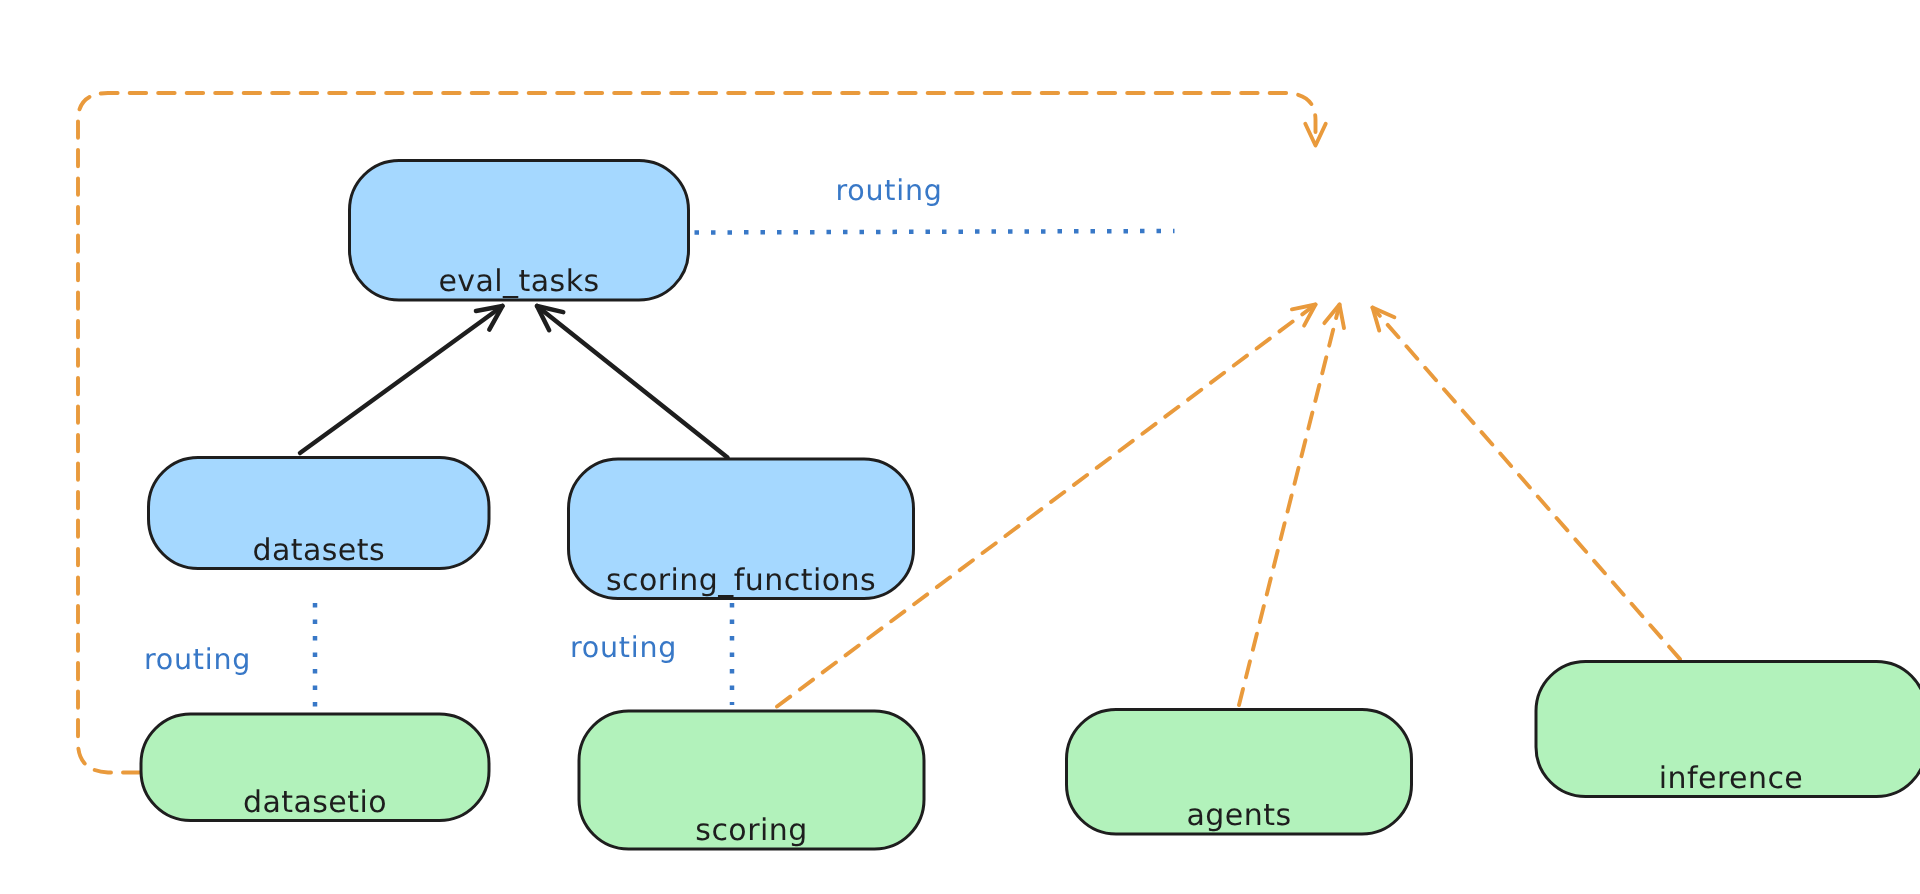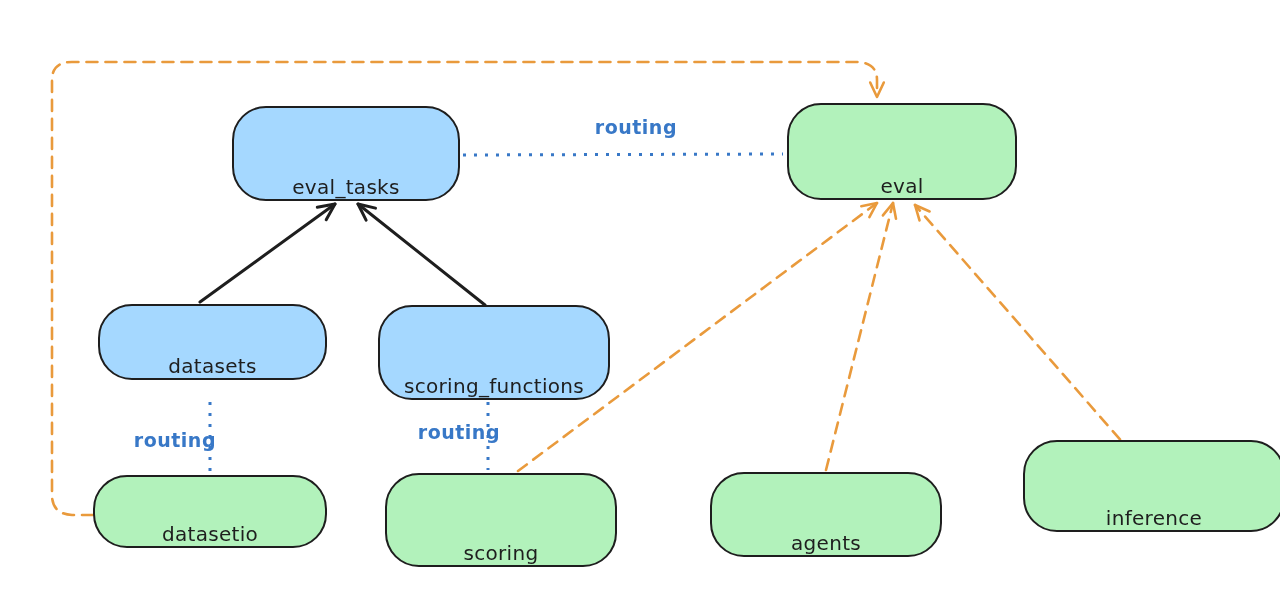--- a/index.html
+++ b/index.html
@@ -32,23 +32,23 @@
     color:var(--stroke);
     font-size:20px;
     letter-spacing:0.3px;
   }
   .node.blue{background:var(--blue-fill);}
   .node.green{background:var(--green-fill);}
   .node-label{white-space:nowrap;}
   .edge-label{
     position:absolute;
     width:120px;
-    text-align:right;
+    text-align:left;
     font-size:19px;
-    font-weight:bold;
+    font-weight:normal;
     letter-spacing:0.5px;
     color:var(--routing-blue);
     line-height:26px;
   }
 </style>
 </head>
 <body>
 
 <div class="canvas">
 
@@ -76,23 +76,20 @@
     <path class="head-orange" d="M 919.5 220.4 L 915 205 L 929.6 211.5"></path>
 
     <path class="edge-orange" d="M 93 515 L 72 515 Q 52 514 52 495 L 52 80 Q 52 62 72 62 L 858 62 Q 877 63 877 80 L 877 95"></path>
     <path class="head-orange" d="M 883.8 82.5 L 877 97 L 870.2 82.5"></path>
   </svg>
 
   <div class="node blue" style="left:232px;top:106px;width:228px;height:95px">
     <span class="node-label">eval_tasks</span>
   </div>
 
-  <div class="node green" style="left:787px;top:103px;width:230px;height:97px">
-    <span class="node-label">eval</span>
-  </div>
 
   <div class="node blue" style="left:98px;top:304px;width:229px;height:76px">
     <span class="node-label">datasets</span>
   </div>
 
   <div class="node blue" style="left:378px;top:305px;width:232px;height:95px">
     <span class="node-label">scoring_functions</span>
   </div>
 
   <div class="node green" style="left:93px;top:475px;width:234px;height:73px">

